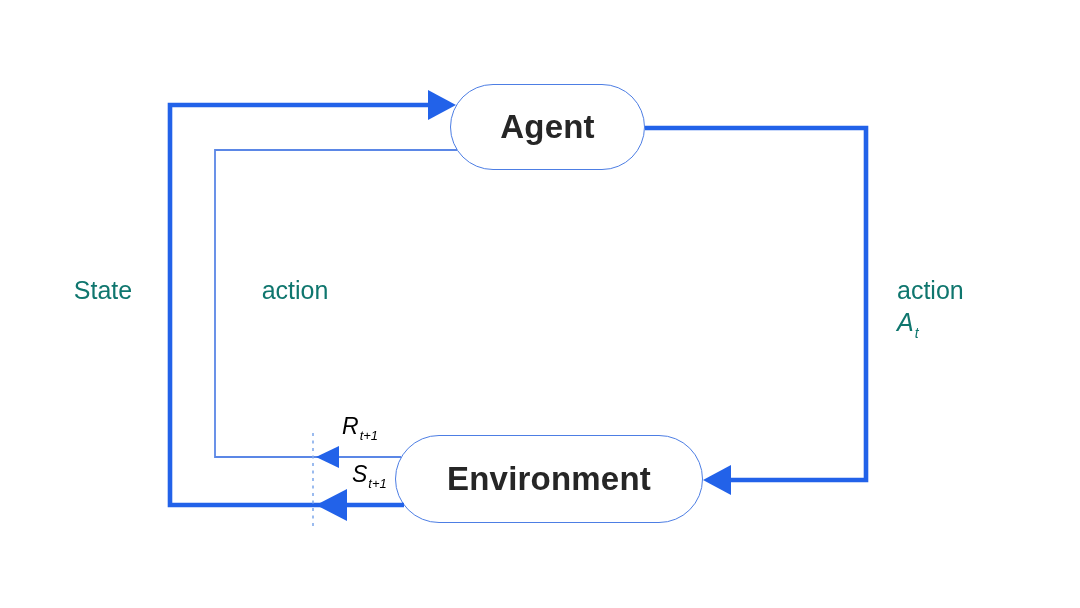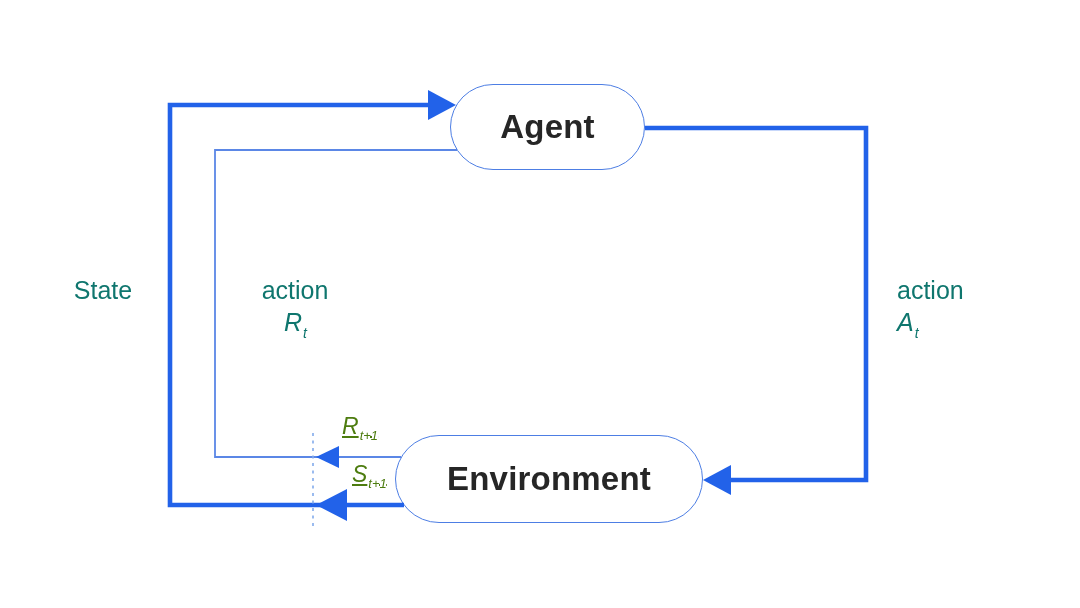--- a/index.html
+++ b/index.html
@@ -59,24 +59,23 @@
     vertical-align: baseline;
     position: relative;
     top: 7px;
     left: 1px;
   }
   .edge-math-label {
     position: absolute;
     font-style: italic;
     font-weight: 500;
     font-size: 23px;
-    color: #4d7c0f;
+    color: #000000;
     z-index: 3;
     line-height: 1.1;
-    text-decoration: underline;
   }
   .edge-math-label sub.t-sub { font-size: 13px; top: 6px; }
   .label-next-reward { left: 342px; top: 414px; }
   .label-next-state  { left: 352px; top: 462px; }
   svg.wires {
     position: absolute;
     left: 0; top: 0;
     width: 1080px;
     height: 608px;
     z-index: 4;
@@ -94,21 +93,20 @@
   <div class="node node-environment">
     <span>Environment</span>
   </div>
 
   <div class="side-label label-state">
     <div>State</div>
   </div>
 
   <div class="side-label label-reward">
     <div>action</div>
-    <div class="sym-line"><span>R</span><sub class="t-sub">t</sub></div>
   </div>
 
   <div class="side-label label-action">
     <div>action</div>
     <div class="sym-line"><span>A</span><sub class="t-sub">t</sub></div>
   </div>
 
   <div class="edge-math-label label-next-reward"><span>R</span><sub class="t-sub">t+1</sub></div>
   <div class="edge-math-label label-next-state"><span>S</span><sub class="t-sub">t+1</sub></div>
 

